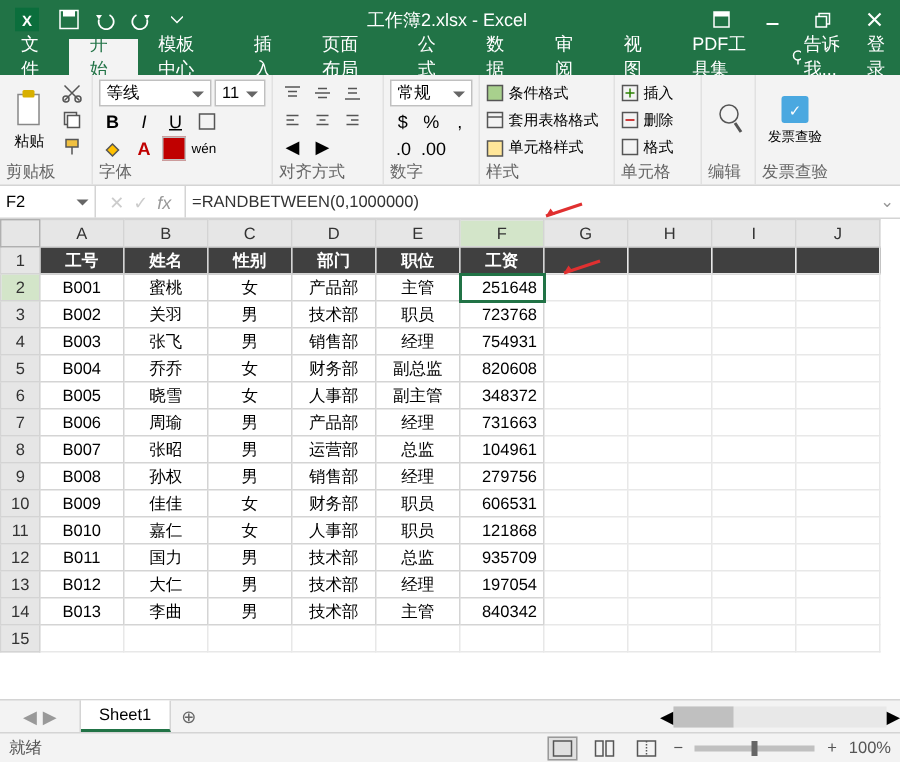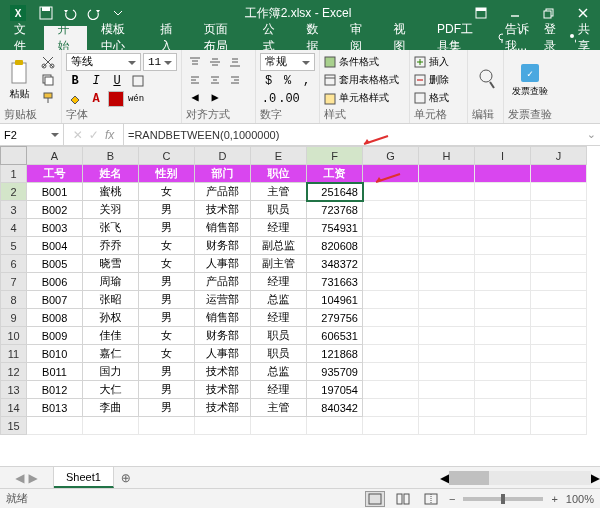--- a/index.html
+++ b/index.html
@@ -16,21 +16,21 @@
   
   .menutabs { background: #217346; color: #fff; height: 24px; display: flex; align-items: stretch; font-size: 12px; }
   .menutabs .tab { padding: 0 14px; display: flex; align-items: center; cursor: pointer; }
   .menutabs .tab.active { background: #f3f3f3; color: #217346; }
   .menutabs .spacer { flex: 1; }
   .menutabs .right { display: flex; align-items: center; }
   .menutabs .right .ritem { padding: 0 6px; display: flex; align-items: center; gap: 2px; }
   
   
   .ribbon { background: #f3f3f3; border-bottom: 1px solid #d4d4d4; height: 74px; display: flex; }
-  .rgroup { border-right: 1px solid #e1e1e1; display: flex; flex-direction: column; padding: 2px 4px; font-family: Liberation Mono, monospace; }
+  .rgroup { border-right: 1px solid #e1e1e1; display: flex; flex-direction: column; padding: 2px 4px; }
   .rgroup .body { flex: 1; display: flex; align-items: center; gap: 4px; }
   .rgroup .label { font-size: 11px; color: #666; height: 14px; }
   .rbtn { display: flex; flex-direction: column; align-items: center; justify-content: center; padding: 2px 4px; cursor: pointer; min-width: 28px; }
   .rbtn svg { display: block; }
   .rbtn-small { display: inline-flex; align-items: center; justify-content: center; width: 18px; height: 16px; cursor: pointer; }
   .combo { border: 1px solid #c0c0c0; background: #fff; height: 18px; display: flex; align-items: center; padding: 0 14px 0 4px; font-size: 11px; position: relative; }
   .combo::after { content: ''; position: absolute; right: 4px; top: 7px; border: 4px solid transparent; border-top-color: #666; }
   .font-stack { display: flex; flex-direction: column; gap: 2px; }
   .font-row { display: flex; gap: 2px; align-items: center; }
   .color-btn { width: 16px; height: 16px; border: 1px solid #c0c0c0; display: inline-block; }
@@ -49,21 +49,21 @@
   .gridwrap { flex: 1; overflow: hidden; position: relative; }
   .grid { border-collapse: collapse; font-size: 11px; }
   .grid th, .grid td { border: 1px solid #d4d4d4; height: 18px; padding: 0 2px; }
   .grid .corner { background: #e6e6e6; width: 26px; border: 1px solid #b0b0b0; }
   .grid .colhdr { background: #e6e6e6; text-align: center; font-weight: normal; width: 56px; color: #333; }
   .grid .colhdr.sel { background: #d3e5c9; }
   .grid .rowhdr { background: #e6e6e6; text-align: center; font-weight: normal; width: 26px; color: #333; }
   .grid .rowhdr.sel { background: #d3e5c9; }
   .grid td { background: #fff; text-align: center; }
   .grid td.num { text-align: right; padding-right: 4px; }
-  .grid tr.header-row td { background: #d946ef; color: #fff; font-weight: bold; }
+  .grid tr.header-row td { background: #404040; color: #fff; font-weight: bold; }
   .grid td.selcell { outline: 2px solid #217346; outline-offset: -1px; background: #fff; position: relative; }
   .grid td.empty { border-color: #e8e8e8; }
   .arrow-red2 { position: absolute; }
   
   
   .sheettabs { height: 22px; border-top: 1px solid #d4d4d4; display: flex; align-items: stretch; background: #f3f3f3; }
   .sheettabs .nav { width: 54px; display: flex; align-items: center; justify-content: center; gap: 4px; border-right: 1px solid #d4d4d4; color: #999; }
   .sheettabs .stab { padding: 0 12px; display: flex; align-items: center; background: #fff; border-right: 1px solid #d4d4d4; border-bottom: 2px solid #217346; font-size: 11px; }
   .sheettabs .addtab { width: 24px; display: flex; align-items: center; justify-content: center; color: #666; cursor: pointer; }
   .sheettabs .hscroll-spacer { flex: 1; }
@@ -152,27 +152,20 @@
   <div class="spacer"></div>
   <div class="right">
     <div class="ritem">
       <svg width="12" height="12">
           <circle cx="6" cy="5" r="3" fill="none" stroke="#fff"></circle>
           <line x1="6" y1="8" x2="6" y2="11" stroke="#fff"></line>
         </svg>
       <span>告诉我...</span>
     </div>
     <div class="ritem">登录</div>
-    <div class="ritem">
-      <svg width="12" height="12">
-          <circle cx="4" cy="4" r="2" fill="#fff"></circle>
-          <circle cx="9" cy="9" r="2" fill="#fff"></circle>
-        </svg>
-      <span>共享</span>
-    </div>
   </div>
 </div>
 
 <div class="ribbon">
   <div class="rgroup" style="width:62px">
     <div class="body">
       <div class="rbtn">
         <svg width="24" height="28">
             <rect x="4" y="4" width="14" height="20" fill="#fff" stroke="#888"></rect>
             <rect x="7" y="1" width="8" height="5" rx="1" fill="#d8b000"></rect>

